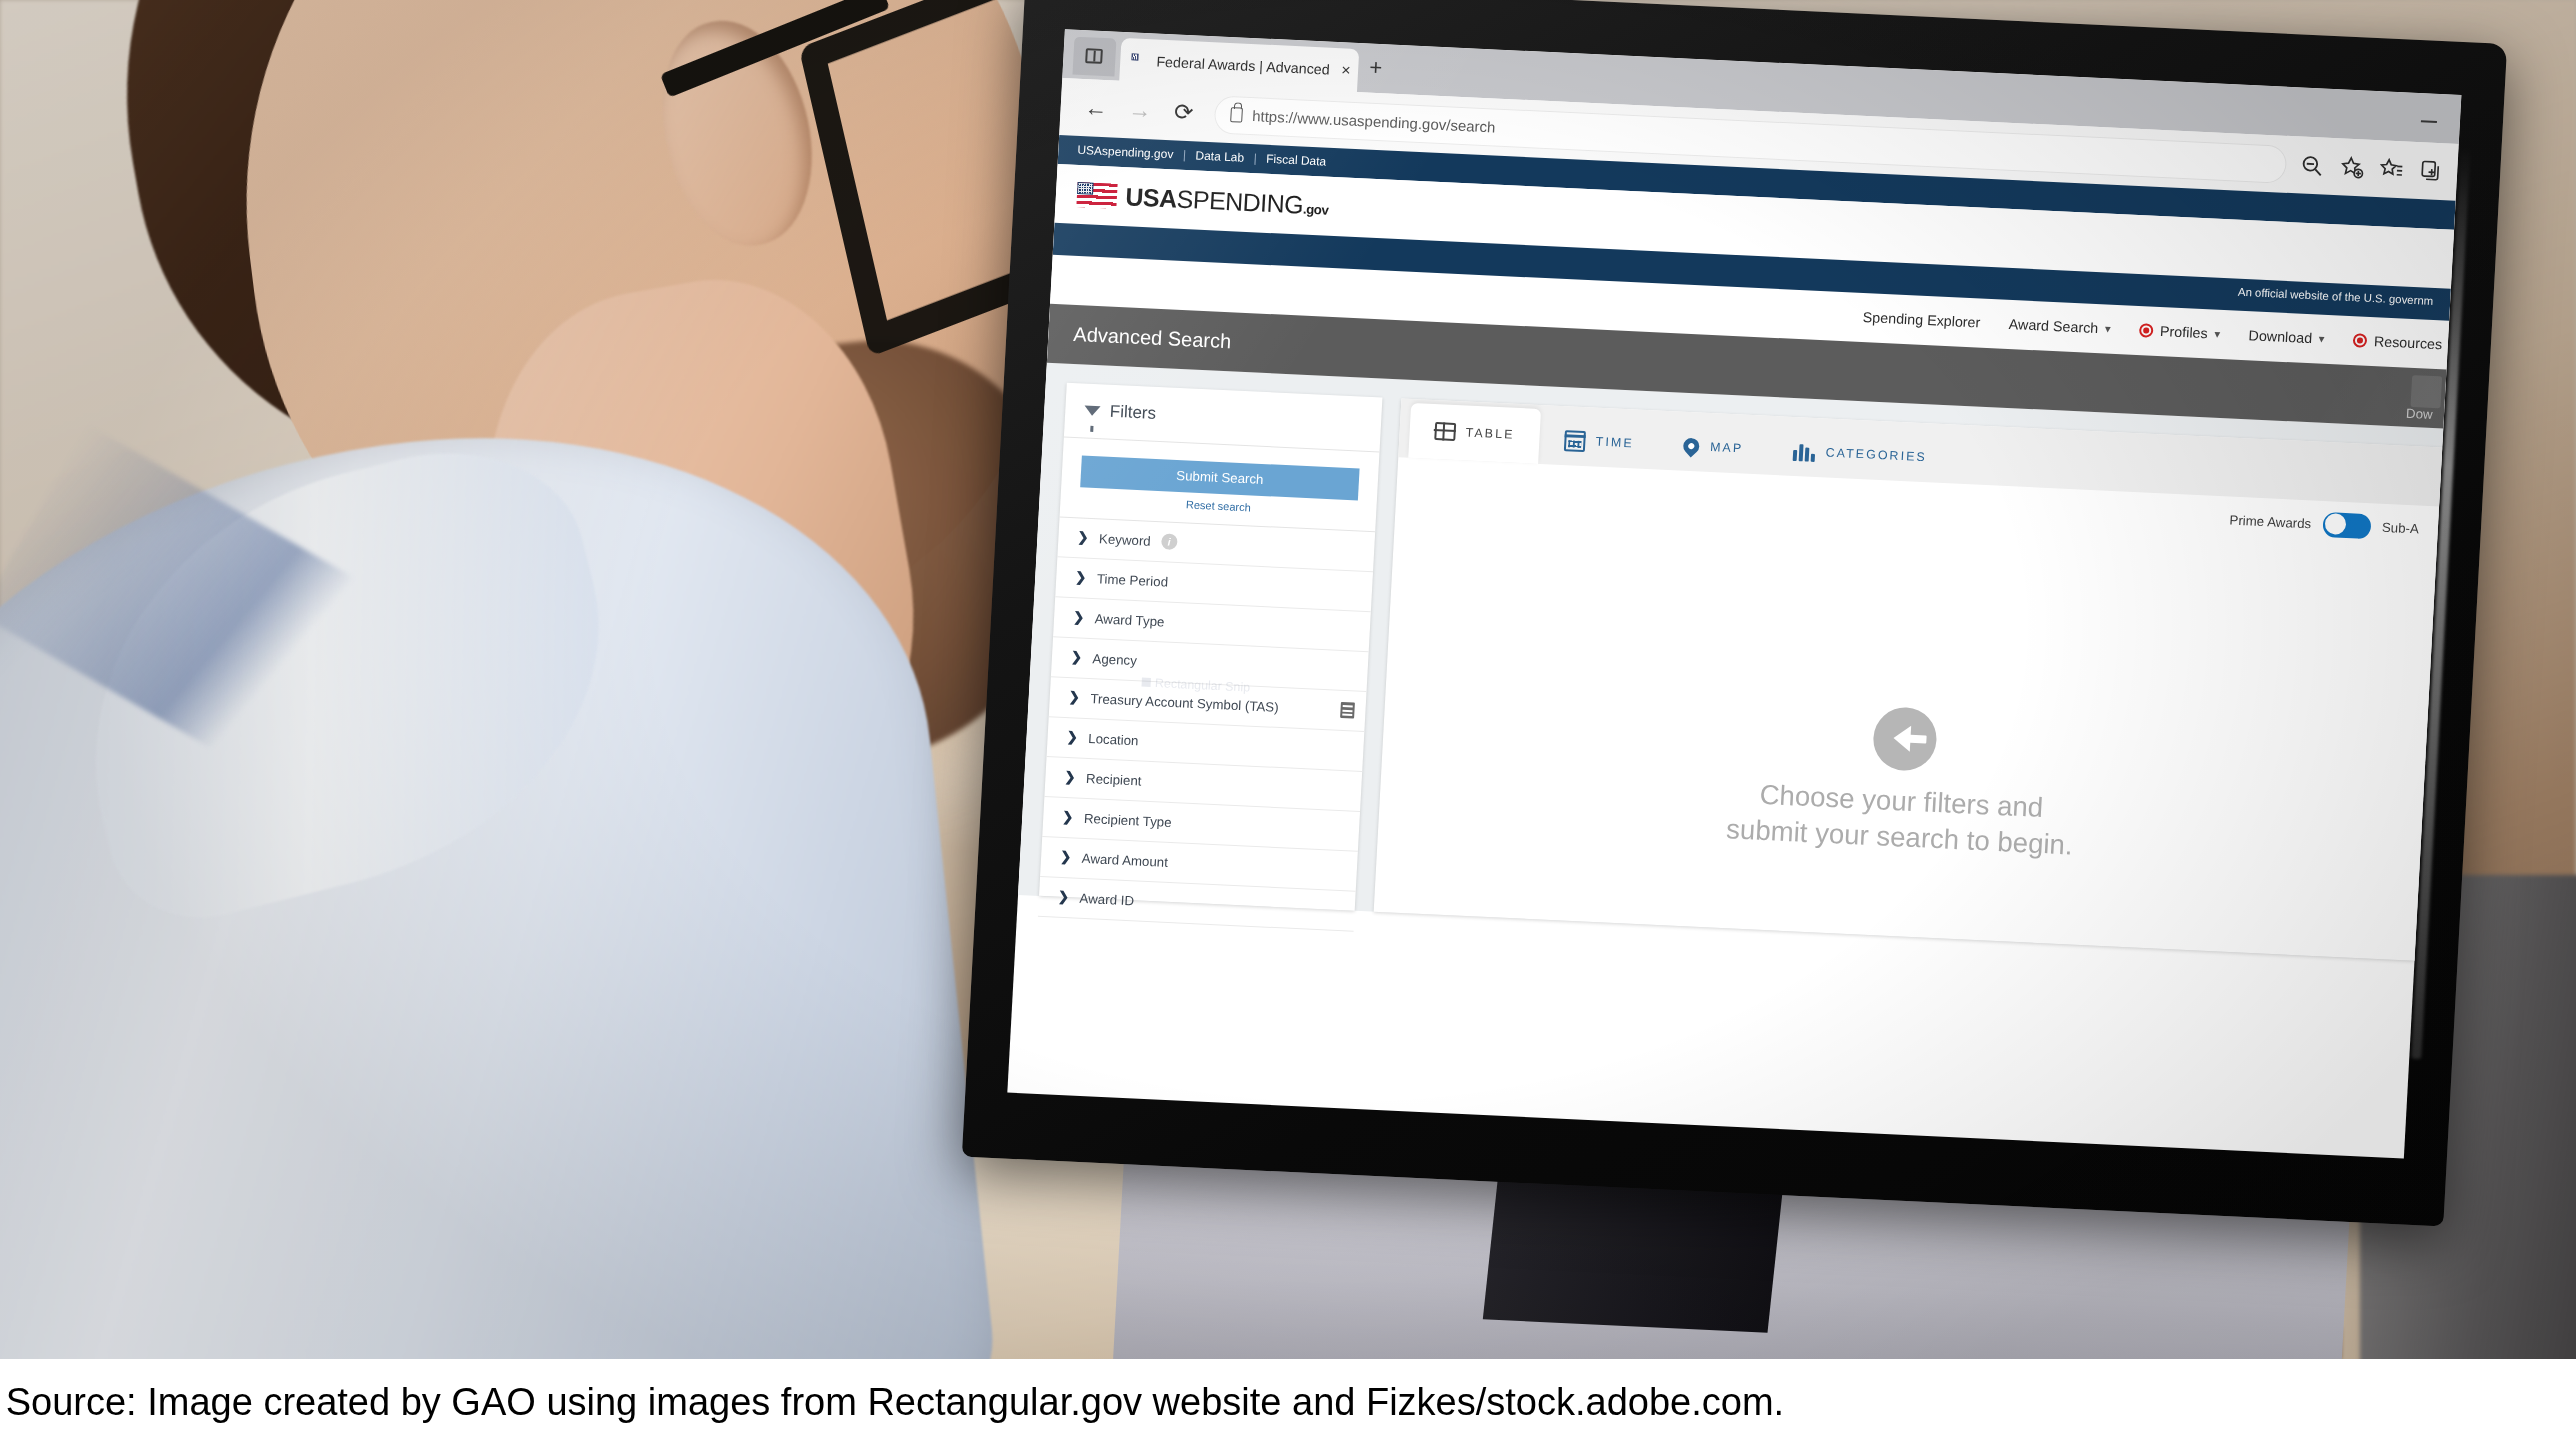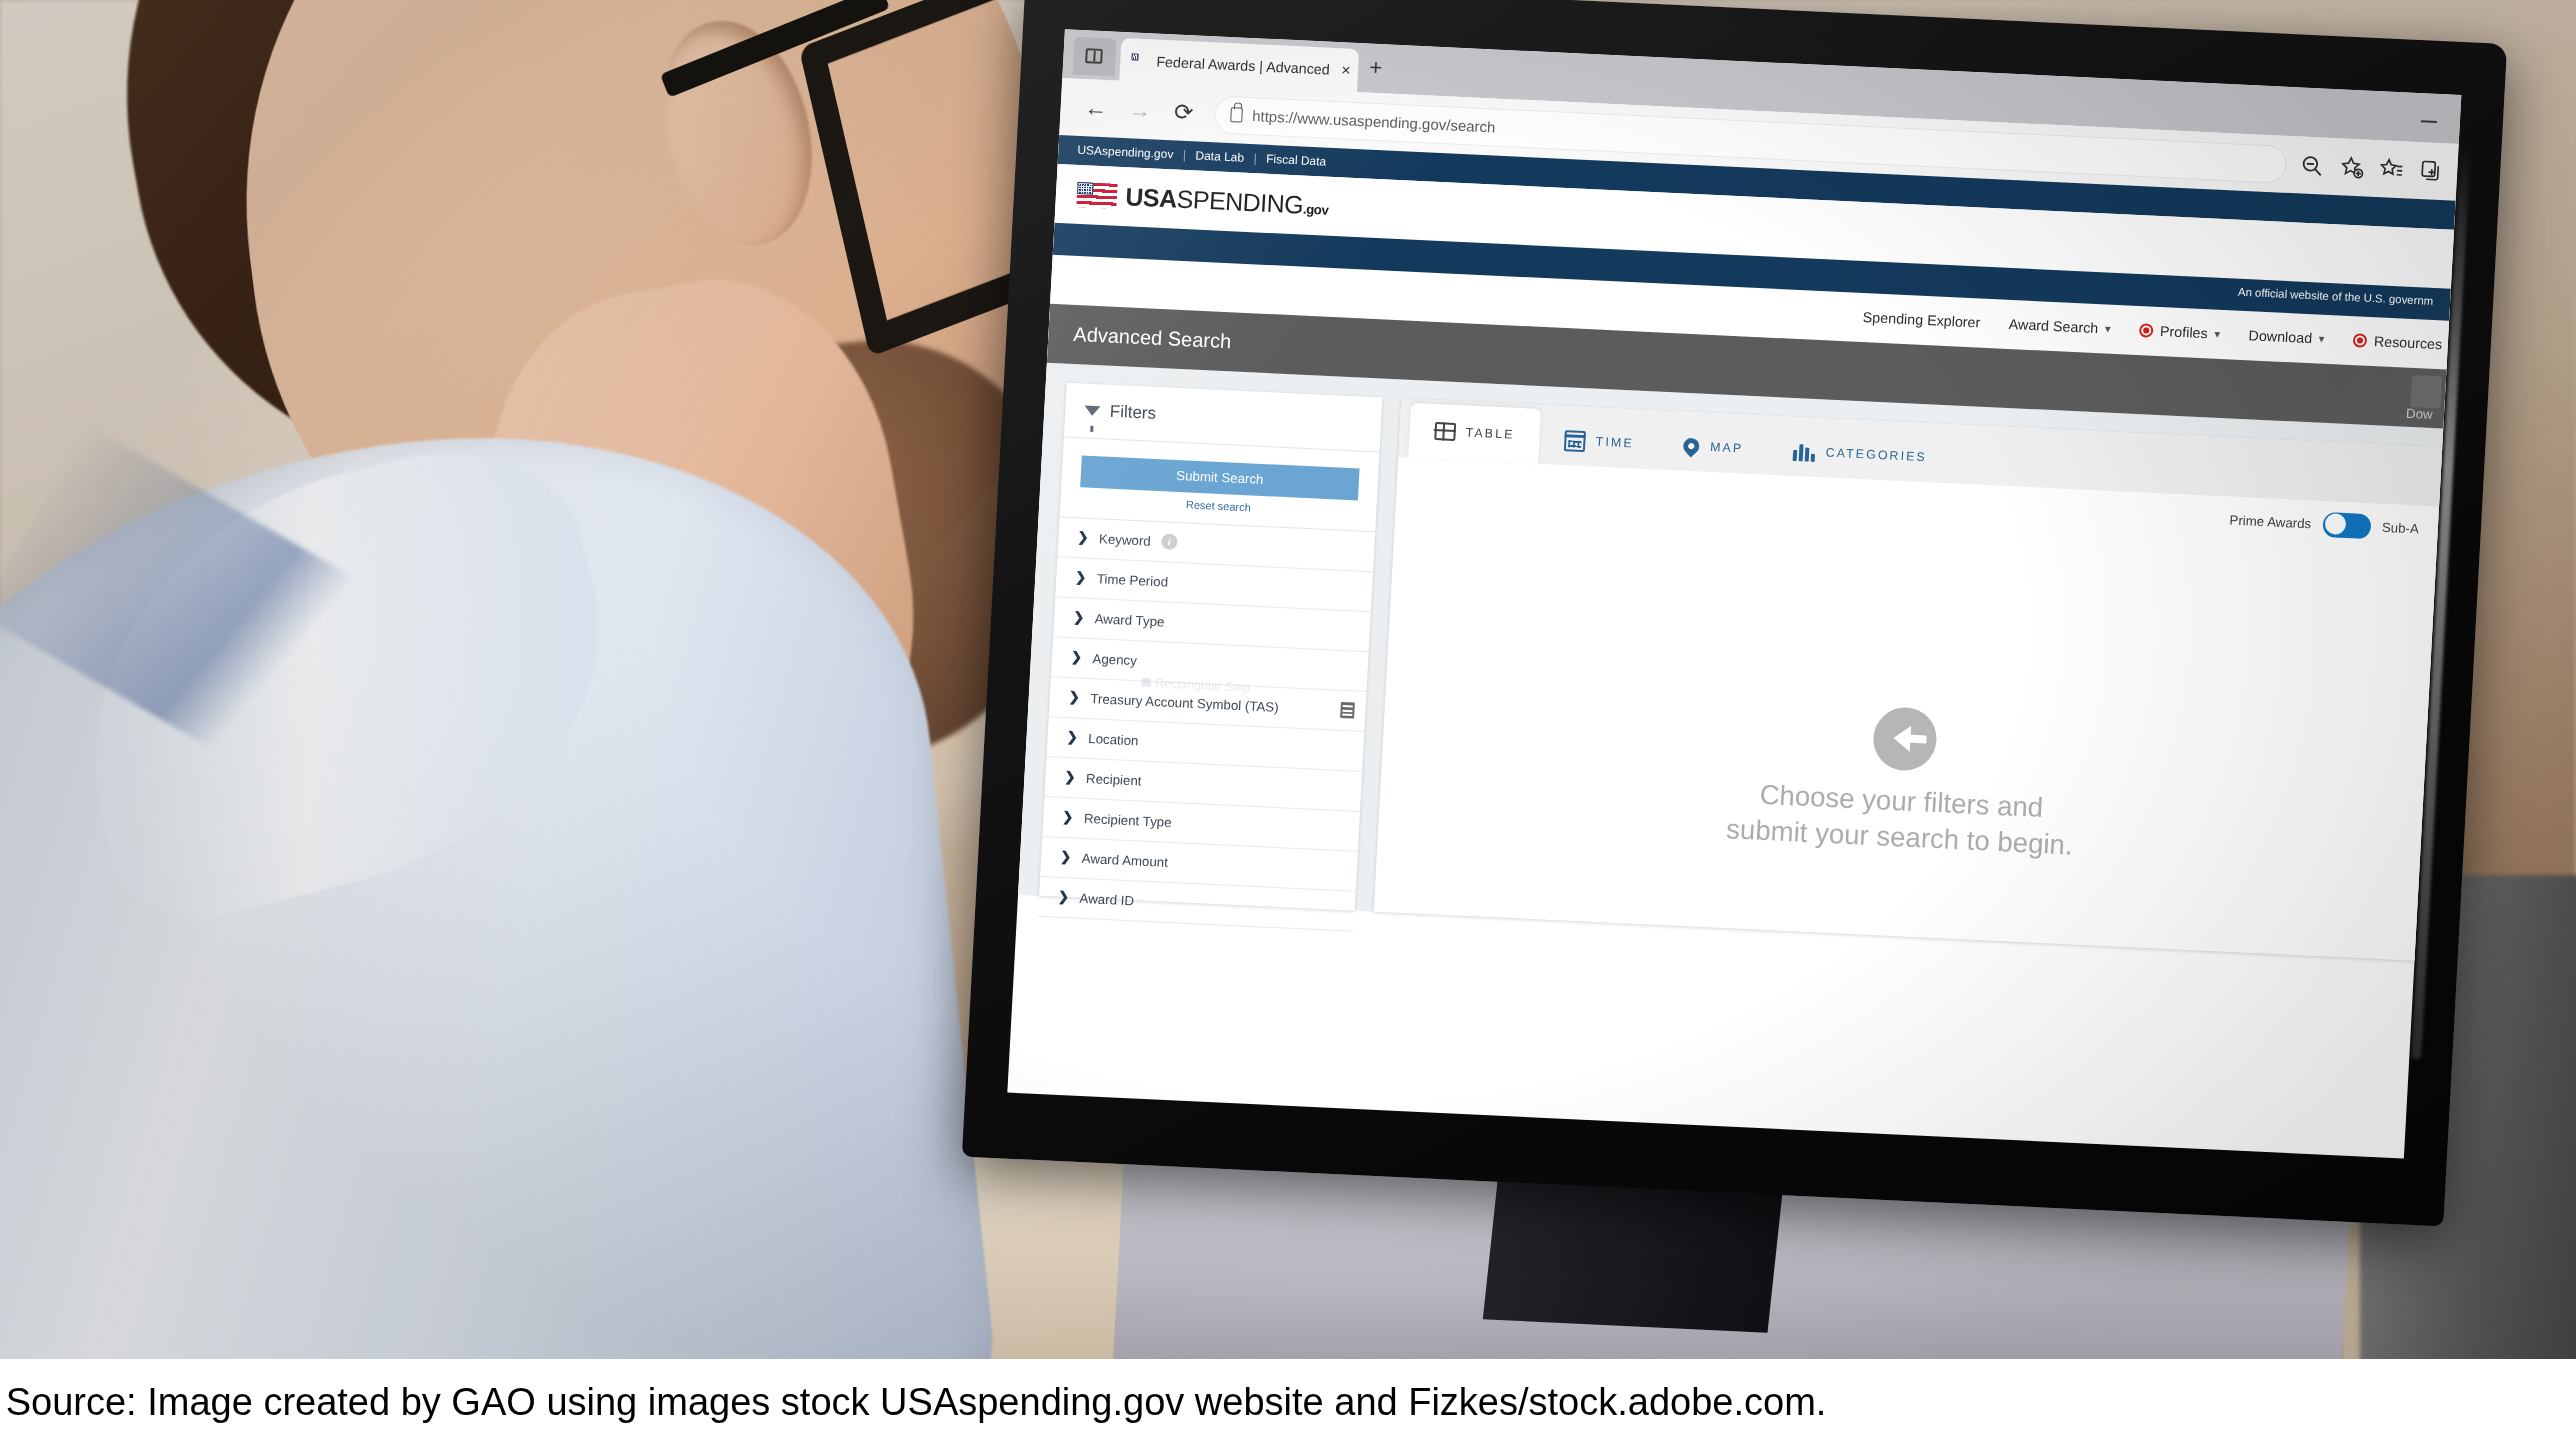--- a/index.html
+++ b/index.html
@@ -542,15 +542,15 @@
         </div>
       </div>
     </div>
     <div class="glare"></div>
   </div>
 
   <div class="vignette"></div>
 </div>
 
 <div id="caption">
-  <span class="cap-text">Source: Image created by GAO using images stock USAspending.gov website and Fizkes/stock.adobe.com.</span>
+  <span class="cap-text">Source: Image created by GAO using images from Rectangular.gov website and Fizkes/stock.adobe.com.</span>
 </div>
 
 
 </body></html>

